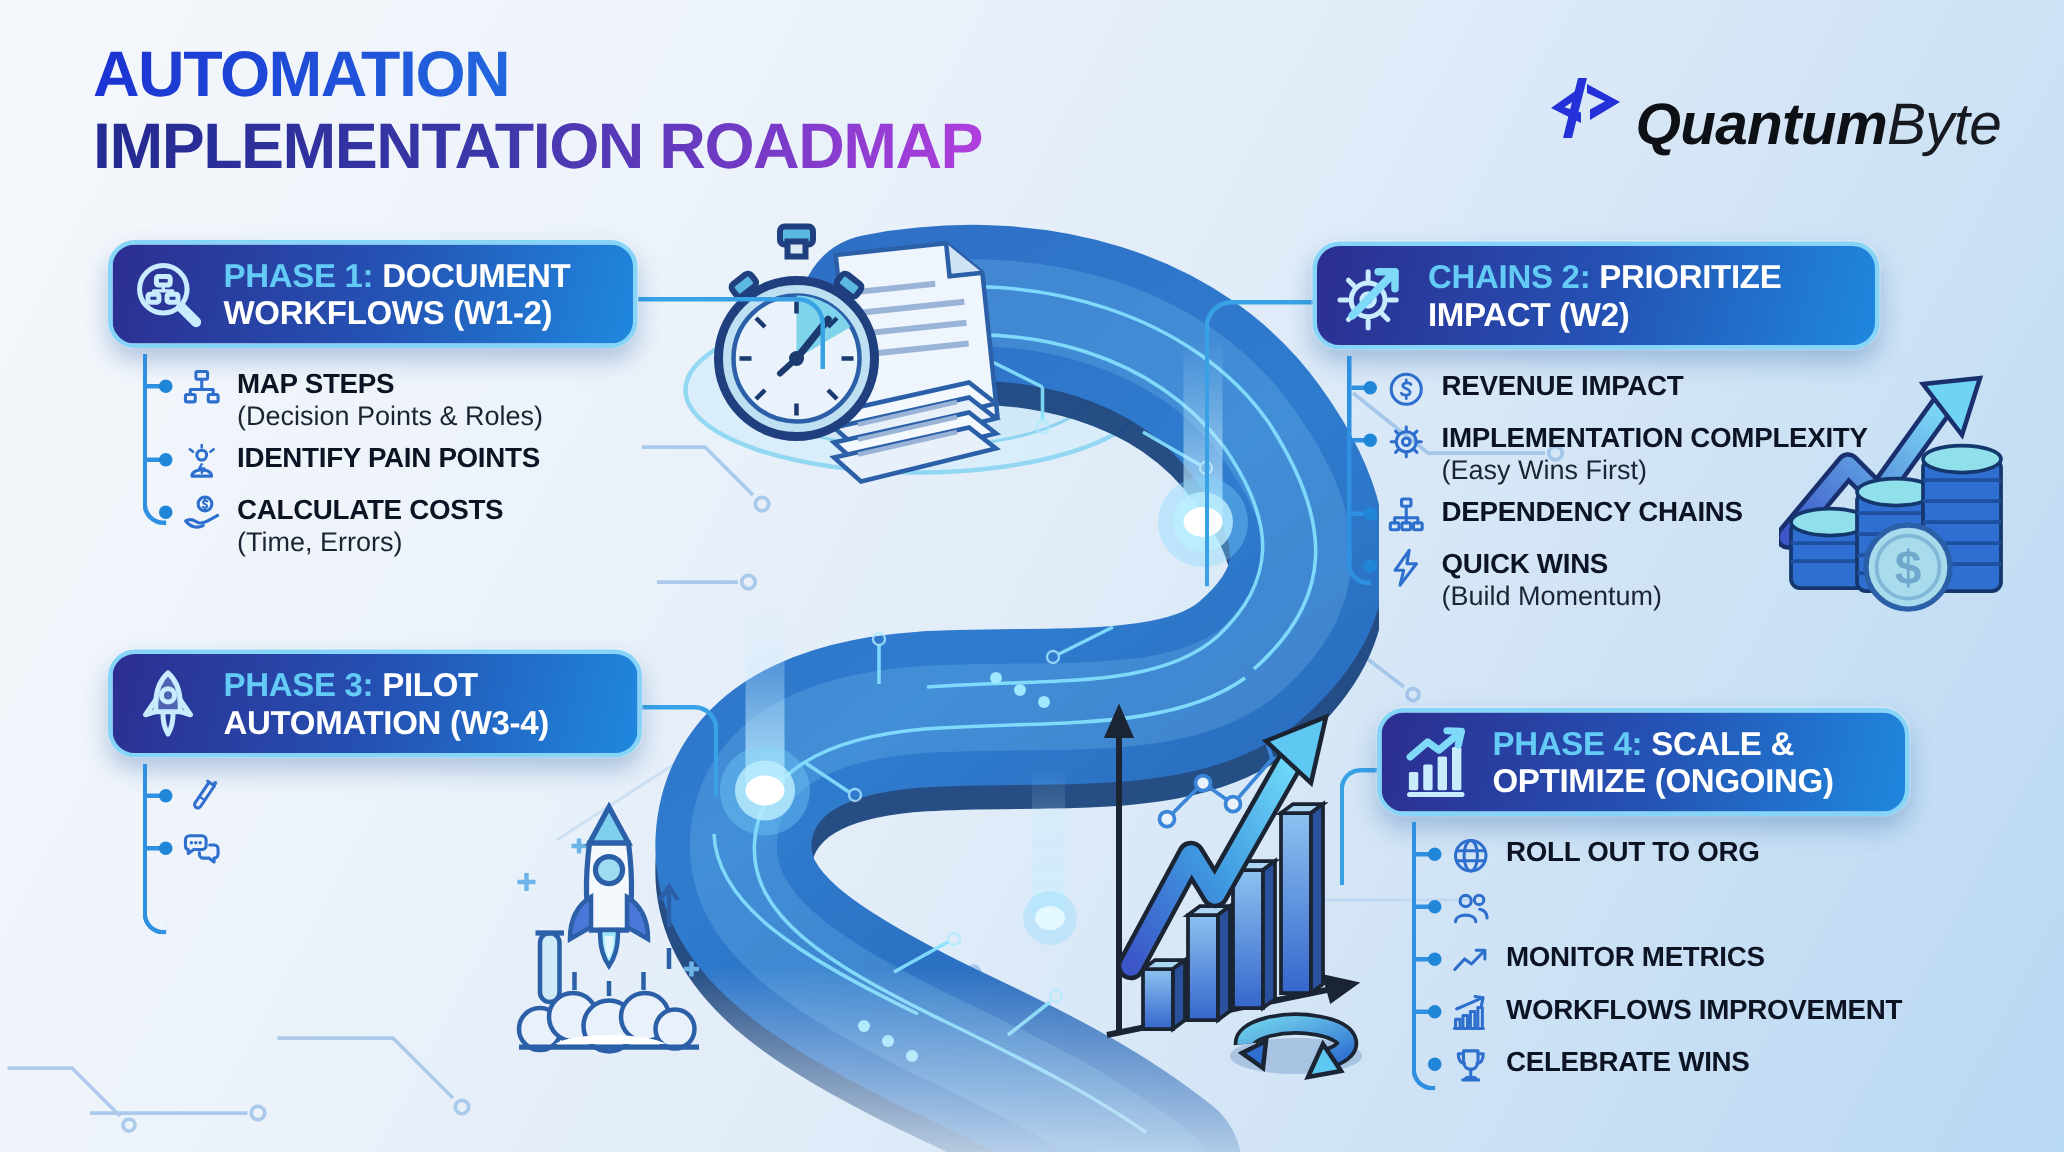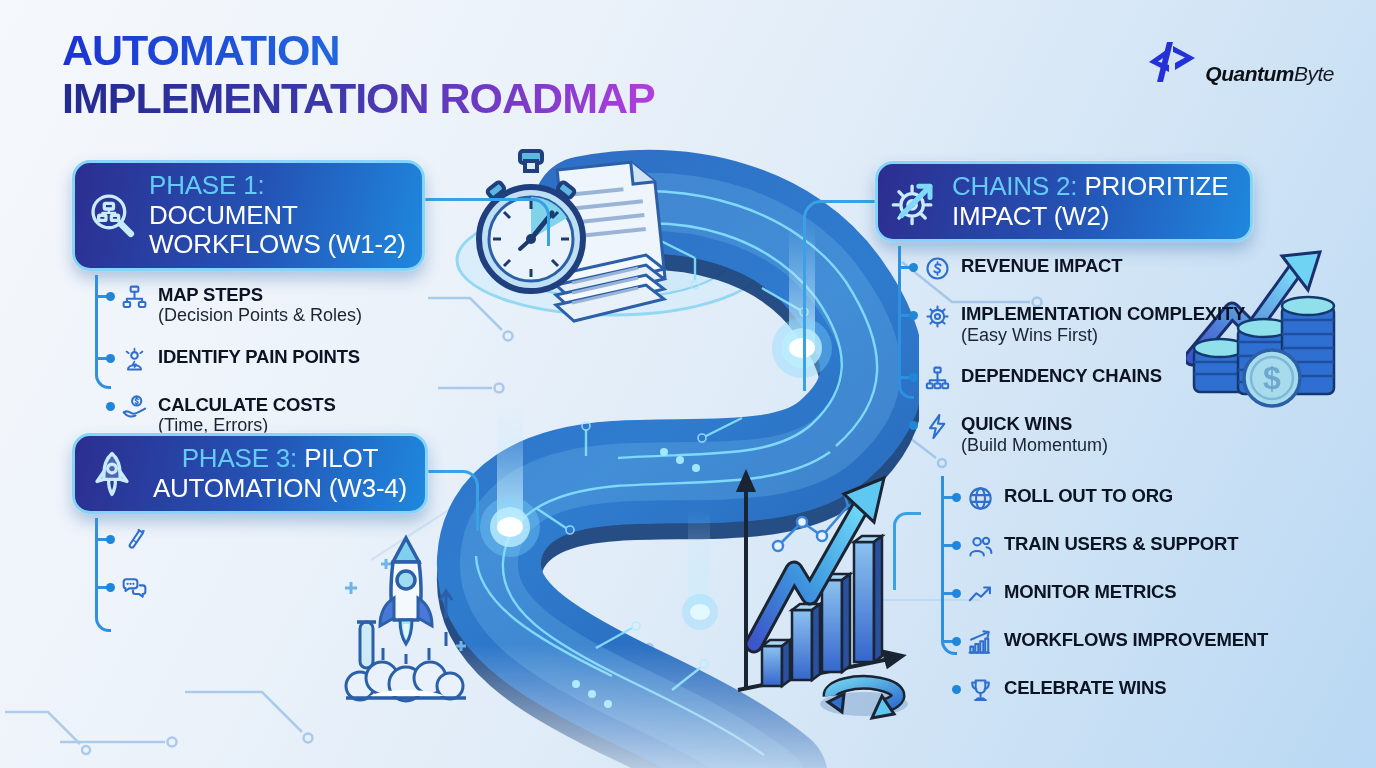--- a/index.html
+++ b/index.html
@@ -7,43 +7,43 @@
     font-family:"Liberation Sans",sans-serif;
     background:linear-gradient(118deg,#f5f8fc 0%,#edf3fa 28%,#e0ecf8 52%,#cfe3f5 74%,#b9d8f3 100%);}
   svg{display:block}
   
   .title{position:absolute;left:62px;top:26px;font-weight:800;font-size:43px;line-height:1.12;letter-spacing:-1px;z-index:6;}
   .title .t1{background:linear-gradient(90deg,#1b32d2,#2ba3ea);-webkit-background-clip:text;background-clip:text;color:transparent;-webkit-text-fill-color:transparent;}
   .title .t2{background:linear-gradient(90deg,#232a90 0%,#3c38aa 45%,#7c3bca 78%,#b13fde 100%);-webkit-background-clip:text;background-clip:text;color:transparent;-webkit-text-fill-color:transparent;}
   
   .brand{position:absolute;right:42px;top:38px;display:flex;align-items:center;gap:8px;z-index:6;}
   .brand-mark{width:52px;height:48px;}
-  .brand-text{font-size:21px;font-style:italic;color:#0d1015;letter-spacing:-0.5px;margin-top:24px;}
+  .brand-text{font-size:39px;font-style:italic;color:#0d1015;letter-spacing:-0.5px;margin-top:24px;}
   .brand-text .b1{font-weight:700;}
   .brand-text .b2{font-weight:400;color:#16191f;}
   
   .phase-group{position:absolute;z-index:5;}
   .pg1{left:72px;top:160px;width:372px;}
   .pg2{left:875px;top:161px;width:460px;}
   .pg3{left:72px;top:433px;width:372px;}
   .pg4{left:918px;top:472px;width:440px;}
   .phase-header{display:flex;align-items:center;gap:12px;padding:8px 14px 8px 12px;border-radius:18px;
     border:3px solid #86d5f8;box-sizing:border-box;
     background:linear-gradient(104deg,#2c2e90 0%,#2452b4 52%,#1f88de 100%);
     box-shadow:0 8px 16px rgba(23,82,160,.30),0 0 0 1px rgba(255,255,255,.35);}
   .pg1 .phase-header{width:353px;}
   .pg2 .phase-header{width:378px;}
-  .pg3 .phase-header{width:356px;text-align:center;}
+  .pg3 .phase-header{width:356px;}
   .pg4 .phase-header{width:355px;}
   .hico{width:50px;height:50px;flex:0 0 50px;}
   .hico svg{width:50px;height:50px;}
-  .phase-title{font-weight:400;font-size:26px;line-height:1.14;color:#fff;letter-spacing:-0.2px;}
+  .phase-title{font-weight:700;font-size:22px;line-height:1.14;color:#fff;letter-spacing:-0.2px;}
   .phase-label{color:#63cbf5;}
   
-  .phase-list{position:relative;margin:14px 0 0 8px;padding-left:40px;display:flex;flex-direction:column;gap:21px;}
+  .phase-list{position:relative;margin:14px 0 0 8px;padding-left:40px;display:flex;flex-direction:column;gap:8px;}
   .rail{position:absolute;left:15px;top:-10px;width:13px;
     border-left:3px solid #2f8fe0;border-bottom:3px solid #2f8fe0;border-bottom-left-radius:14px;}
   .item{position:relative;display:flex;gap:9px;align-items:flex-start;}
   .item::before{content:"";position:absolute;left:-22px;top:10px;width:10px;height:3px;background:#2f8fe0;}
   .item.last::before{display:none;}
   .item::after{content:"";position:absolute;left:-14px;top:7px;width:9px;height:9px;border-radius:50%;background:#1f86d8;}
   .bico{width:29px;height:29px;flex:0 0 29px;margin-top:-2px;}
   .bico svg{width:29px;height:29px;}
   .item-label{font-weight:800;font-size:18.5px;letter-spacing:-0.2px;color:#0c1322;line-height:1.1;}
   .item-sub{font-weight:400;font-size:18px;color:#1b2432;line-height:1.1;margin-top:1px;}
@@ -545,20 +545,36 @@
                   <path d="M6.3 8.1 h.01 M8.7 8.1 h.01 M11.1 8.1 h.01" stroke-width="1.9"></path>
                 </g>
               </svg>
             </span>
   </div>
 
 </div>
   </div>
 
   <div class="phase-group pg4">
+    <div class="phase-header">
+      <span class="hico">
+            <svg viewBox="0 0 24 24">
+              <g fill="#c8ecfe">
+                <rect x="3" y="15.2" width="3" height="5.8" rx="0.5"></rect>
+                <rect x="7.6" y="12.8" width="3" height="8.2" rx="0.5"></rect>
+                <rect x="12.2" y="10.2" width="3" height="10.8" rx="0.5"></rect>
+                <rect x="16.8" y="7.2" width="3" height="13.8" rx="0.5"></rect>
+                <rect x="2.4" y="21.6" width="18.4" height="1.6" rx="0.8"></rect>
+              </g>
+              <path d="M3.4 10.4 L9 5.6 L12.6 8.2 L19.6 2.4" stroke="#7fd9f9" stroke-width="2.3" fill="none" stroke-linecap="round" stroke-linejoin="round"></path>
+              <path d="M15.2 2 L19.8 2.2 L18.8 6.6" stroke="#7fd9f9" stroke-width="2.3" fill="none" stroke-linecap="round" stroke-linejoin="round"></path>
+            </svg>
+          </span>
+      <span class="phase-title"><span class="phase-label">PHASE 4:</span> <span class="phase-title-text">SCALE &amp; OPTIMIZE (ONGOING)</span></span>
+    </div>
     <div class="phase-list">
       <div class="rail" style="height: 176px;"></div>
 
   <div class="item">
     <span class="bico">
               <svg viewBox="0 0 24 24">
                 <g fill="none" stroke="#2e6fce" stroke-width="1.7" stroke-linecap="round" stroke-linejoin="round">
                   <circle cx="12" cy="12" r="8.4"></circle>
                   <ellipse cx="12" cy="12" rx="3.7" ry="8.4"></ellipse>
                   <path d="M4.2 9.2 H19.8 M4.2 14.8 H19.8"></path>
@@ -575,24 +591,20 @@
     <span class="bico">
               <svg viewBox="0 0 24 24">
                 <g fill="none" stroke="#2e6fce" stroke-width="1.7" stroke-linecap="round" stroke-linejoin="round">
                   <circle cx="9.2" cy="8" r="3.1"></circle>
                   <path d="M3.6 19.4 C3.6 14.6 14.8 14.6 14.8 19.4"></path>
                   <circle cx="16.6" cy="7.4" r="2.6"></circle>
                   <path d="M17 12.6 C19.6 13.1 21 14.9 21 17.4"></path>
                 </g>
               </svg>
             </span>
-    <span class="txt">
-      <div class="item-label">TRAIN USERS &amp; SUPPORT</div>
-
-    </span>
   </div>
 
   <div class="item">
     <span class="bico">
               <svg viewBox="0 0 24 24">
                 <g fill="none" stroke="#2e6fce" stroke-width="1.7" stroke-linecap="round" stroke-linejoin="round">
                   <path d="M3.2 16.8 L8.6 11 L12.4 13.8 L19.6 6.4"></path>
                   <path d="M15 6.2 L19.8 6.2 L19.8 11"></path>
                 </g>
               </svg>

